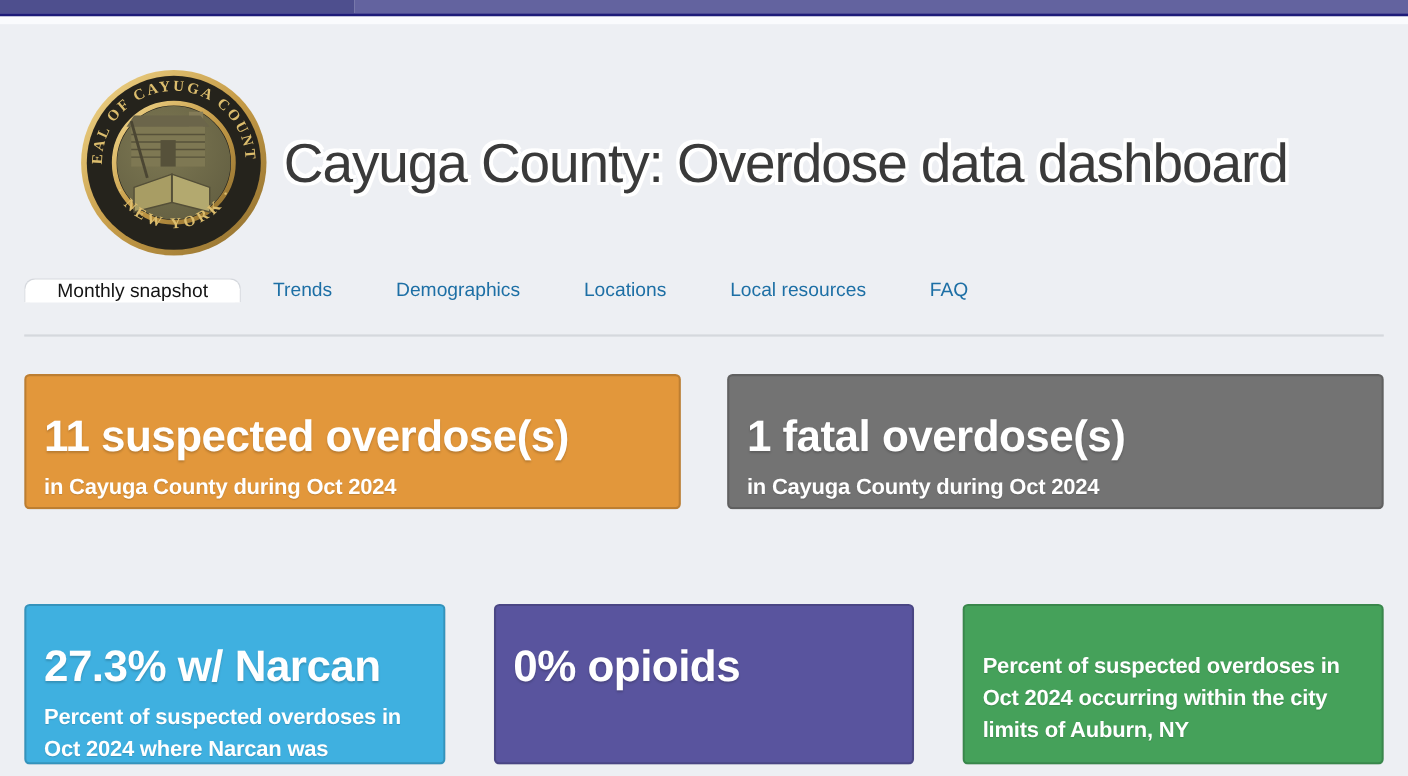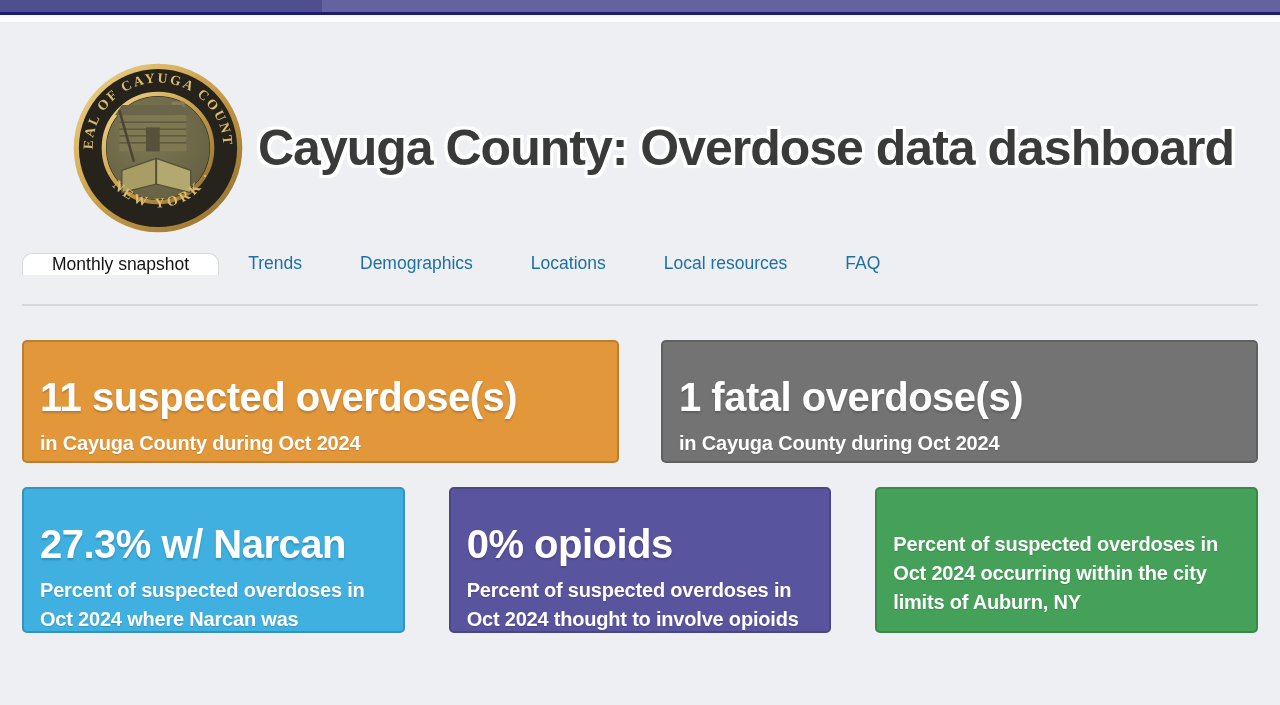--- a/index.html
+++ b/index.html
@@ -14,21 +14,21 @@
   .topbar-left{width:322px;background:#4e4f8e;}
   .topbar-right{flex:1;background:#63639f;}
   .topbar-line{height:3px;background:#1d1b78;}
   .topbar-white{height:7px;background:#fafbfd;}
 
   
   .masthead{display:flex;align-items:center;margin:40px 0 0 72px;}
   .seal{width:172px;height:172px;flex:0 0 auto;}
   .page-title{
     margin:0 0 0 14px;
-    font-size:50px;font-weight:bold;color:#3a3a3a;letter-spacing:-1px;
+    font-size:50px;font-weight:normal;color:#3a3a3a;letter-spacing:-1px;
     text-shadow:
       -3px -3px 0 #fff, 3px -3px 0 #fff, -3px 3px 0 #fff, 3px 3px 0 #fff,
       0 -3px 0 #fff, 0 3px 0 #fff, -3px 0 0 #fff, 3px 0 0 #fff,
       0 0 6px #fff;
   }
 
   
   .tabbar{
     margin:19px 22px 0 22px;
     display:flex;align-items:flex-start;
@@ -46,21 +46,21 @@
     border:1px solid #d5d8dd;border-bottom:none;
     border-radius:10px 10px 0 0;
     color:#141414;
     margin-bottom:-2px;
     padding:0 29px;
   }
 
   
   .cards{margin:34px 22px 0 22px;}
   .cards-row1{display:grid;grid-template-columns:1fr 1fr;gap:42px;}
-  .cards-row2{display:grid;grid-template-columns:1fr 1fr 1fr;gap:44px;margin-top:24px;}
+  .cards-row2{display:grid;grid-template-columns:1fr 1fr 1fr;gap:44px;margin-top:86px;}
   .card{
     box-sizing:border-box;
     border:2px solid rgba(0,0,0,0.16);
     border-radius:5px;
     padding:32px 16px;
     color:#ffffff;
     overflow:hidden;
   }
   .cards-row1 .card{height:123px;}
   .cards-row2 .card{height:146px;}
@@ -165,19 +165,18 @@
       <p class="card-subtext">in Cayuga County during Oct 2024</p>
     </div>
   </div>
   <div class="cards-row2">
     <div class="card" style="background-color: rgb(63, 176, 224);">
       <h2 class="card-heading">27.3% w/ Narcan</h2>
       <p class="card-subtext">Percent of suspected overdoses in Oct 2024 where Narcan was administered</p>
     </div>
     <div class="card" style="background-color: rgb(89, 84, 158);">
       <h2 class="card-heading">0% opioids</h2>
-      <p class="card-subtext">Percent of suspected overdoses in Oct 2024 thought to involve opioids</p>
     </div>
     <div class="card" style="background-color: rgb(69, 161, 90);">
       <p class="card-subtext">Percent of suspected overdoses in Oct 2024 occurring within the city limits of Auburn, NY</p>
     </div>
   </div>
 </div>
 
 </body></html>

